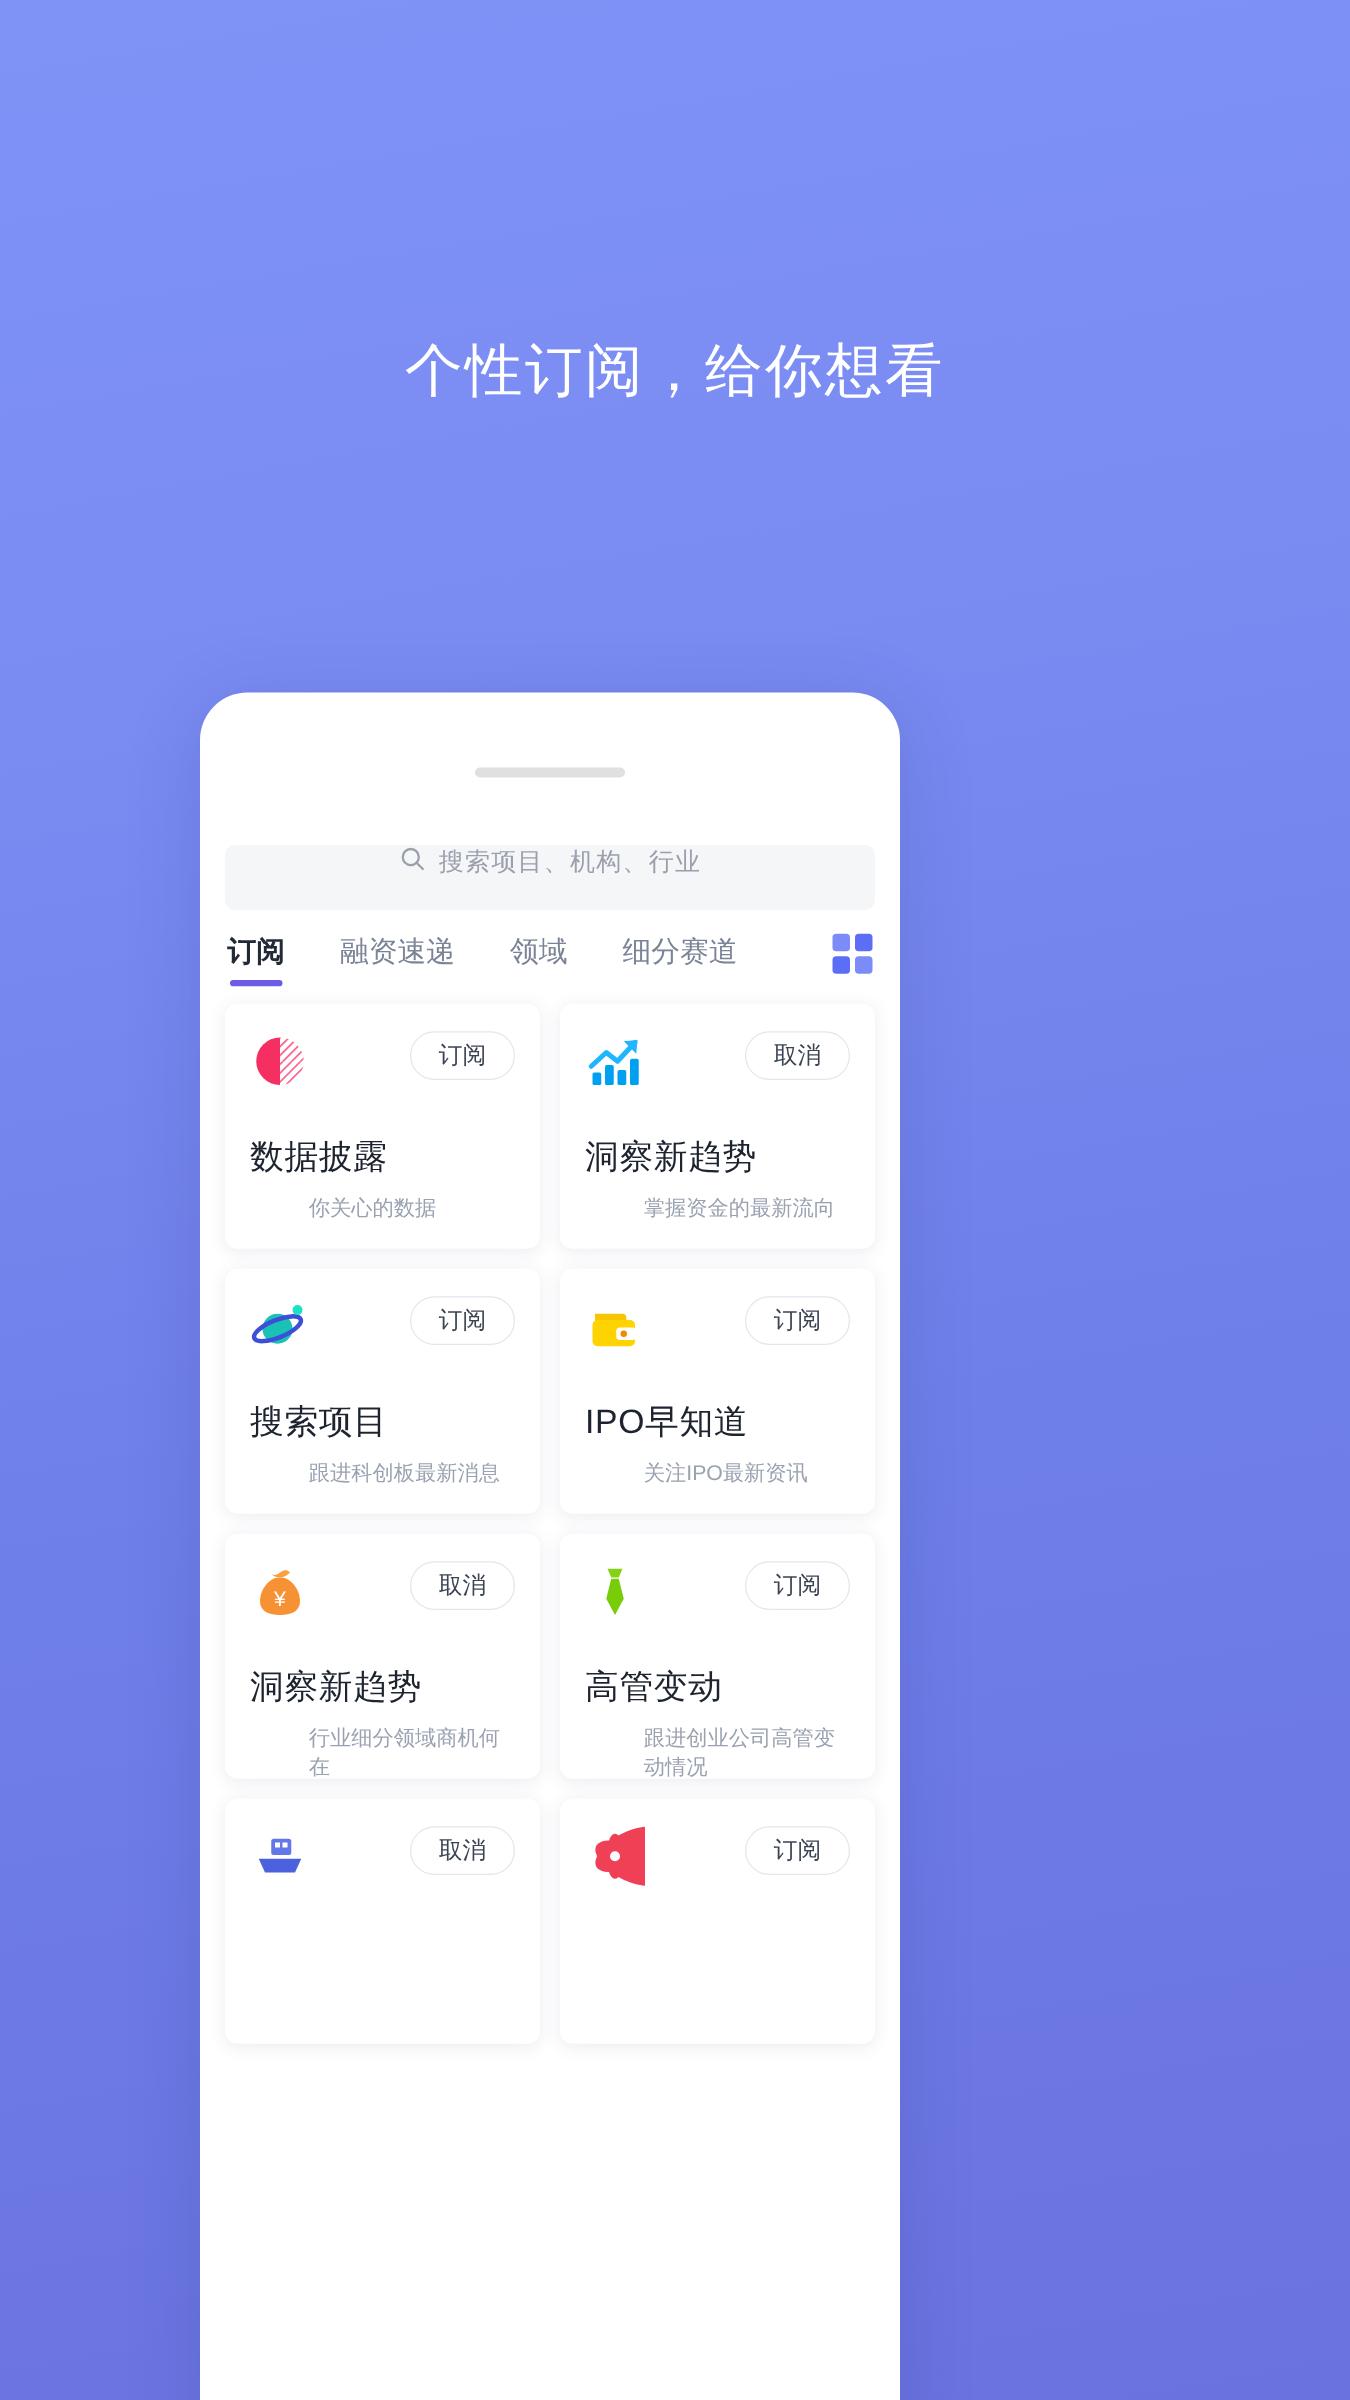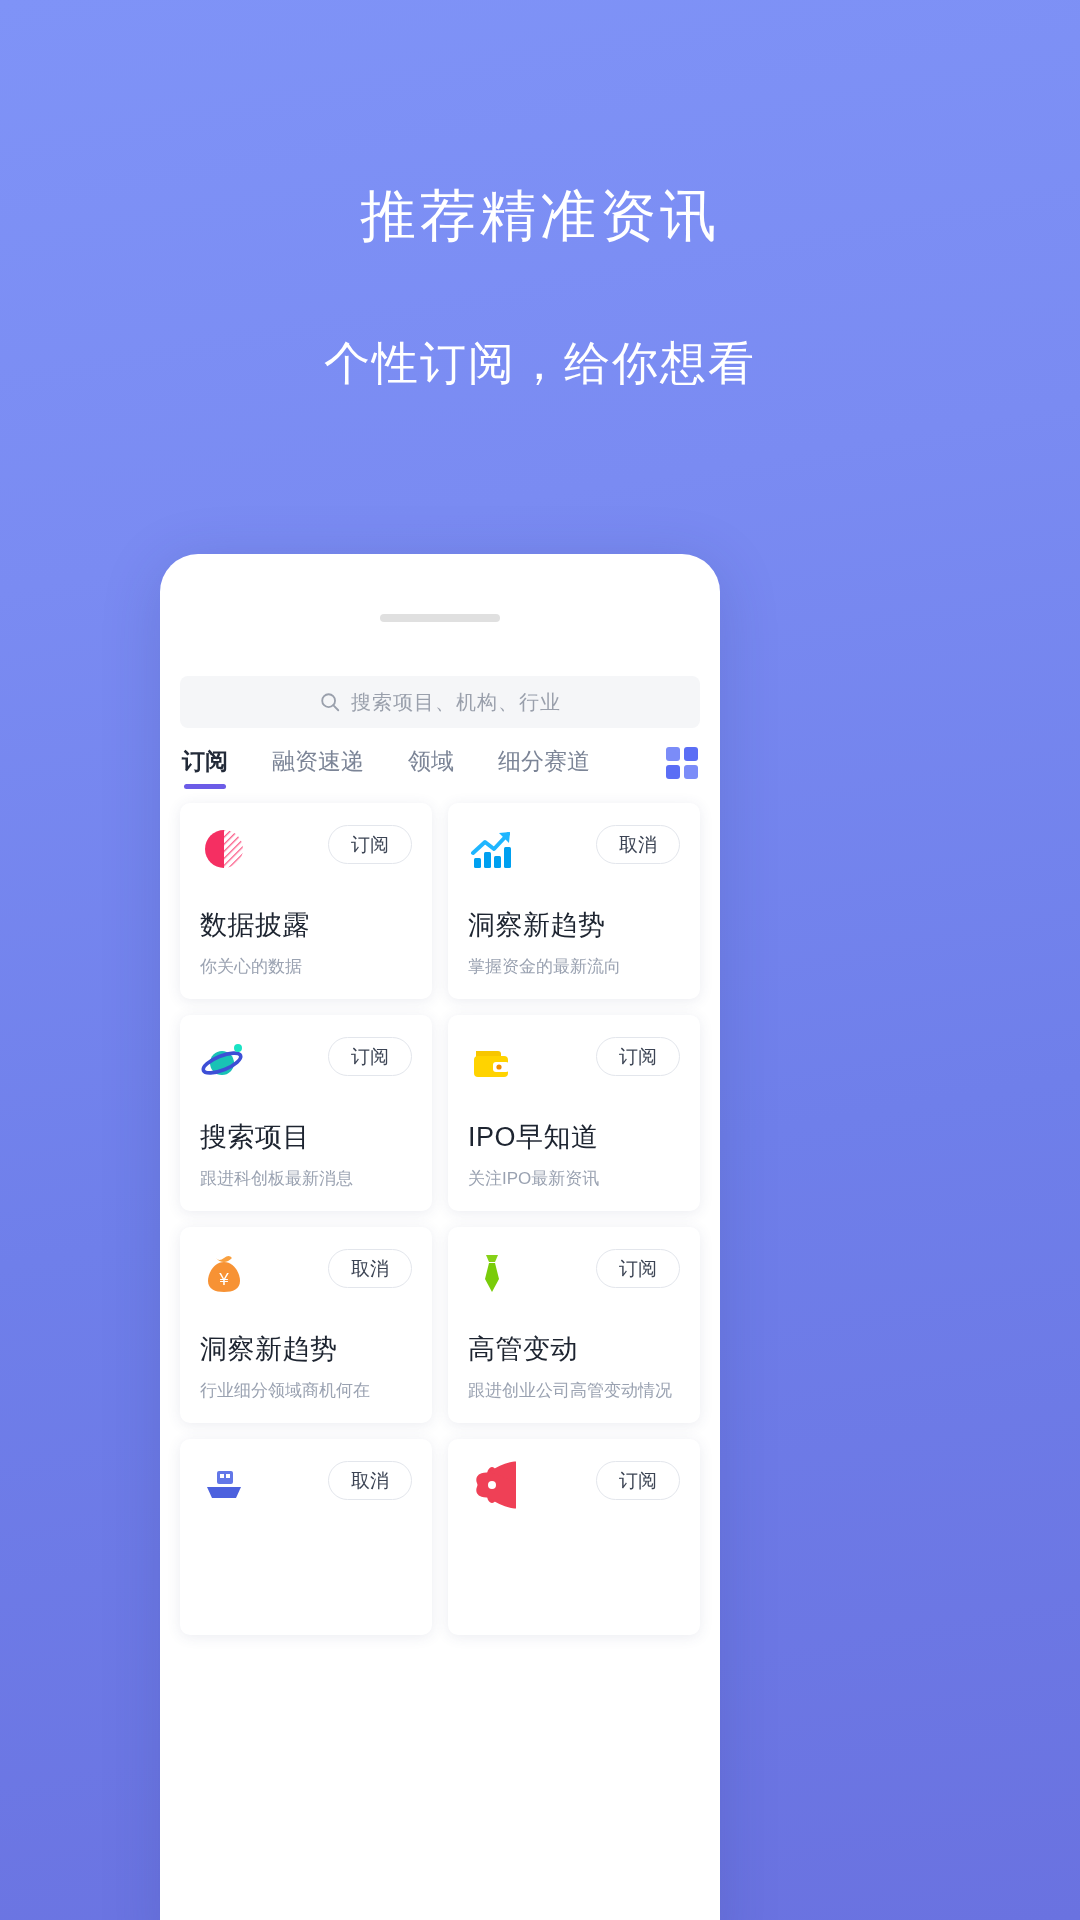--- a/index.html
+++ b/index.html
@@ -29,21 +29,21 @@
     overflow:hidden;
   }
   .speaker {
     width:120px; height:8px; border-radius:4px;
     background:#e0e0e0; margin:60px auto 0;
   }
   .screen { padding:0 20px; }
   .searchbar {
     margin-top:54px;
     height:52px; background:#f5f6f8; border-radius:8px;
-    display:flex; align-items:center; justify-content:center; gap:10px;
+    display:flex; align-items:flex-start; justify-content:center; gap:10px;
   }
   .searchbar .mag { flex:0 0 auto; display:block; }
   .searchbar .ph { color:#9aa0ac; font-size:20px; letter-spacing:1px; }
   .tabs {
     display:flex; align-items:center; margin-top:18px; padding:0 2px;
     position:relative;
   }
   .tab { font-size:23px; color:#7b8496; margin-right:44px; padding-bottom:12px; position:relative; }
   .tab.active { color:#222a38; font-weight:bold; }
   .tab.active:after {
@@ -63,27 +63,26 @@
     height:196px; position:relative;
   }
   .card-top { display:flex; align-items:flex-start; justify-content:space-between; }
   .icon { width:48px; height:48px; position:relative; }
   .btn {
     border:1px solid #e3e6ec; border-radius:20px;
     padding:9px 22px; font-size:19px; color:#3c4454; background:#fff;
     line-height:1;
   }
   .card-title { font-size:27px; font-weight:normal; color:#1d2430; margin-top:34px; letter-spacing:.5px;}
-  .card-sub { font-size:17px; color:#9aa2b1; margin-top:12px; }
+  .card-sub { font-size:17px; color:#9aa2b1; margin-top:12px;margin-left:47px; }
 </style>
 </head>
 <body>
 
 <div class="hero">
-  <h1>推荐精准资讯</h1>
   <h2>个性订阅，给你想看</h2>
 </div>
 
 <div class="phone">
 
   <div class="speaker"></div>
 
   <div class="screen">
 
     <div class="searchbar">

